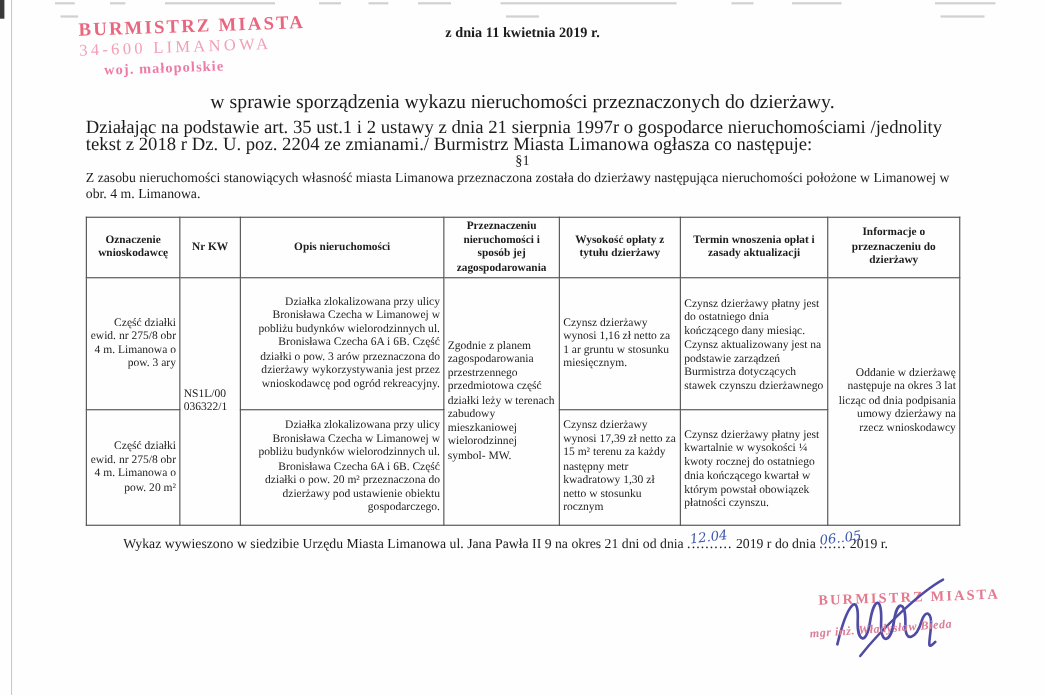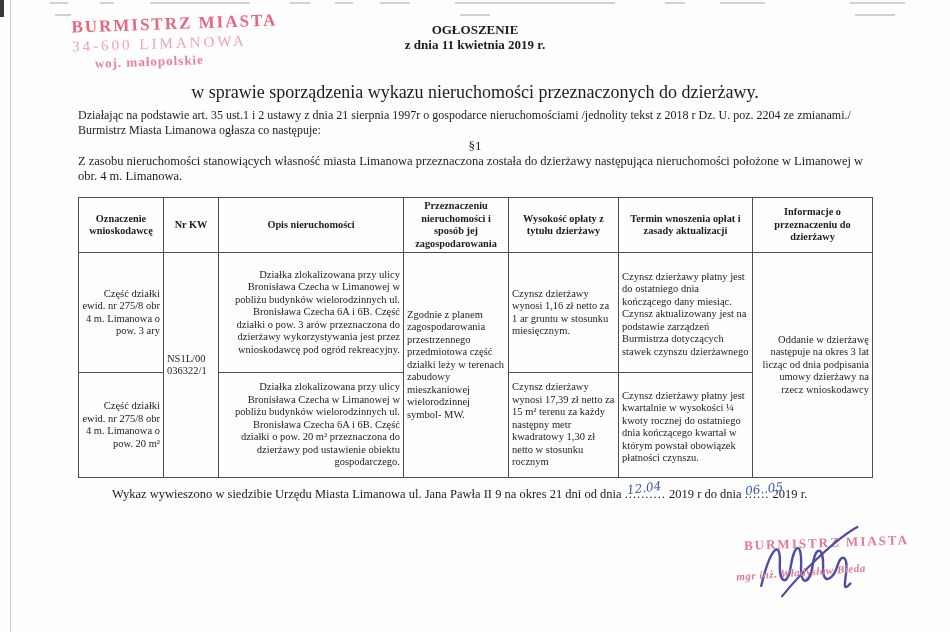--- a/index.html
+++ b/index.html
@@ -12,21 +12,21 @@
   .corner-mark{position:absolute;left:0;top:0;width:4px;height:17px;background:#3a3a3a;}
   .scan-dash{position:absolute;height:2px;background:#b9b9b9;opacity:.65;}
   
   .stamp-top{position:absolute;left:72px;top:13px;transform:rotate(-2deg);line-height:1.25;}
   .stamp-top .l1{font-size:17px;font-weight:600;letter-spacing:2px;color:#e9667f;}
   .stamp-top .l2{font-size:15px;letter-spacing:3px;color:#f2a0b6;}
   .stamp-top .l3{font-size:13px;font-weight:600;letter-spacing:1px;color:#ee7ba6;margin-left:22px;}
   
   .title-block{position:absolute;left:0;right:0;top:22px;text-align:center;font-weight:bold;font-size:13px;line-height:15px;}
   .subject{position:absolute;left:0;right:0;top:82px;text-align:center;font-size:18px;}
-  .intro{position:absolute;left:78px;top:108px;width:796px;font-size:12px;line-height:15px;}
+  .intro{position:absolute;left:78px;top:108px;width:796px;font-size:17px;line-height:15px;}
   .section-mark{position:absolute;left:0;right:0;top:138px;text-align:center;font-size:13px;}
   .body-par{position:absolute;left:78px;top:154px;width:800px;font-size:12.5px;line-height:15px;}
   
   .wykaz{position:absolute;left:78px;top:197px;border-collapse:collapse;table-layout:fixed;width:794px;}
   .wykaz th,.wykaz td{border:1px solid #4d4d4d;font-size:10.5px;line-height:12.5px;padding:2px 3px;vertical-align:middle;}
   .wykaz th{font-weight:bold;text-align:center;height:40px;font-size:10.3px;}
   .row1{height:120px;}
   .row2{height:105px;}
   .td-center{text-align:right;}
   .td-left{text-align:left;margin-left:48px;}
@@ -63,21 +63,20 @@
   <div class="scan-dash" style="left:460px;top:14px;width:30px;"></div>
   <div class="scan-dash" style="left:855px;top:14px;width:40px;"></div>
 
   <div class="stamp-top">
     <div class="l1">BURMISTRZ MIASTA</div>
     <div class="l2">34-600 LIMANOWA</div>
     <div class="l3">woj. małopolskie</div>
   </div>
 
   <div class="title-block">
-    <div>OGŁOSZENIE</div>
     <div>z dnia 11 kwietnia 2019 r.</div>
   </div>
 
   <div class="subject">w sprawie sporządzenia wykazu nieruchomości przeznaczonych do dzierżawy.</div>
 
   <div class="intro">Działając na podstawie art. 35 ust.1 i 2 ustawy z dnia 21 sierpnia 1997r o gospodarce nieruchomościami /jednolity tekst z 2018 r Dz. U. poz. 2204 ze zmianami./ Burmistrz Miasta Limanowa ogłasza co następuje:</div>
 
   <div class="section-mark">§1</div>
 
   <div class="body-par">Z zasobu nieruchomości stanowiących własność miasta Limanowa przeznaczona została do dzierżawy następująca nieruchomości położone w Limanowej w obr. 4 m. Limanowa.</div>

